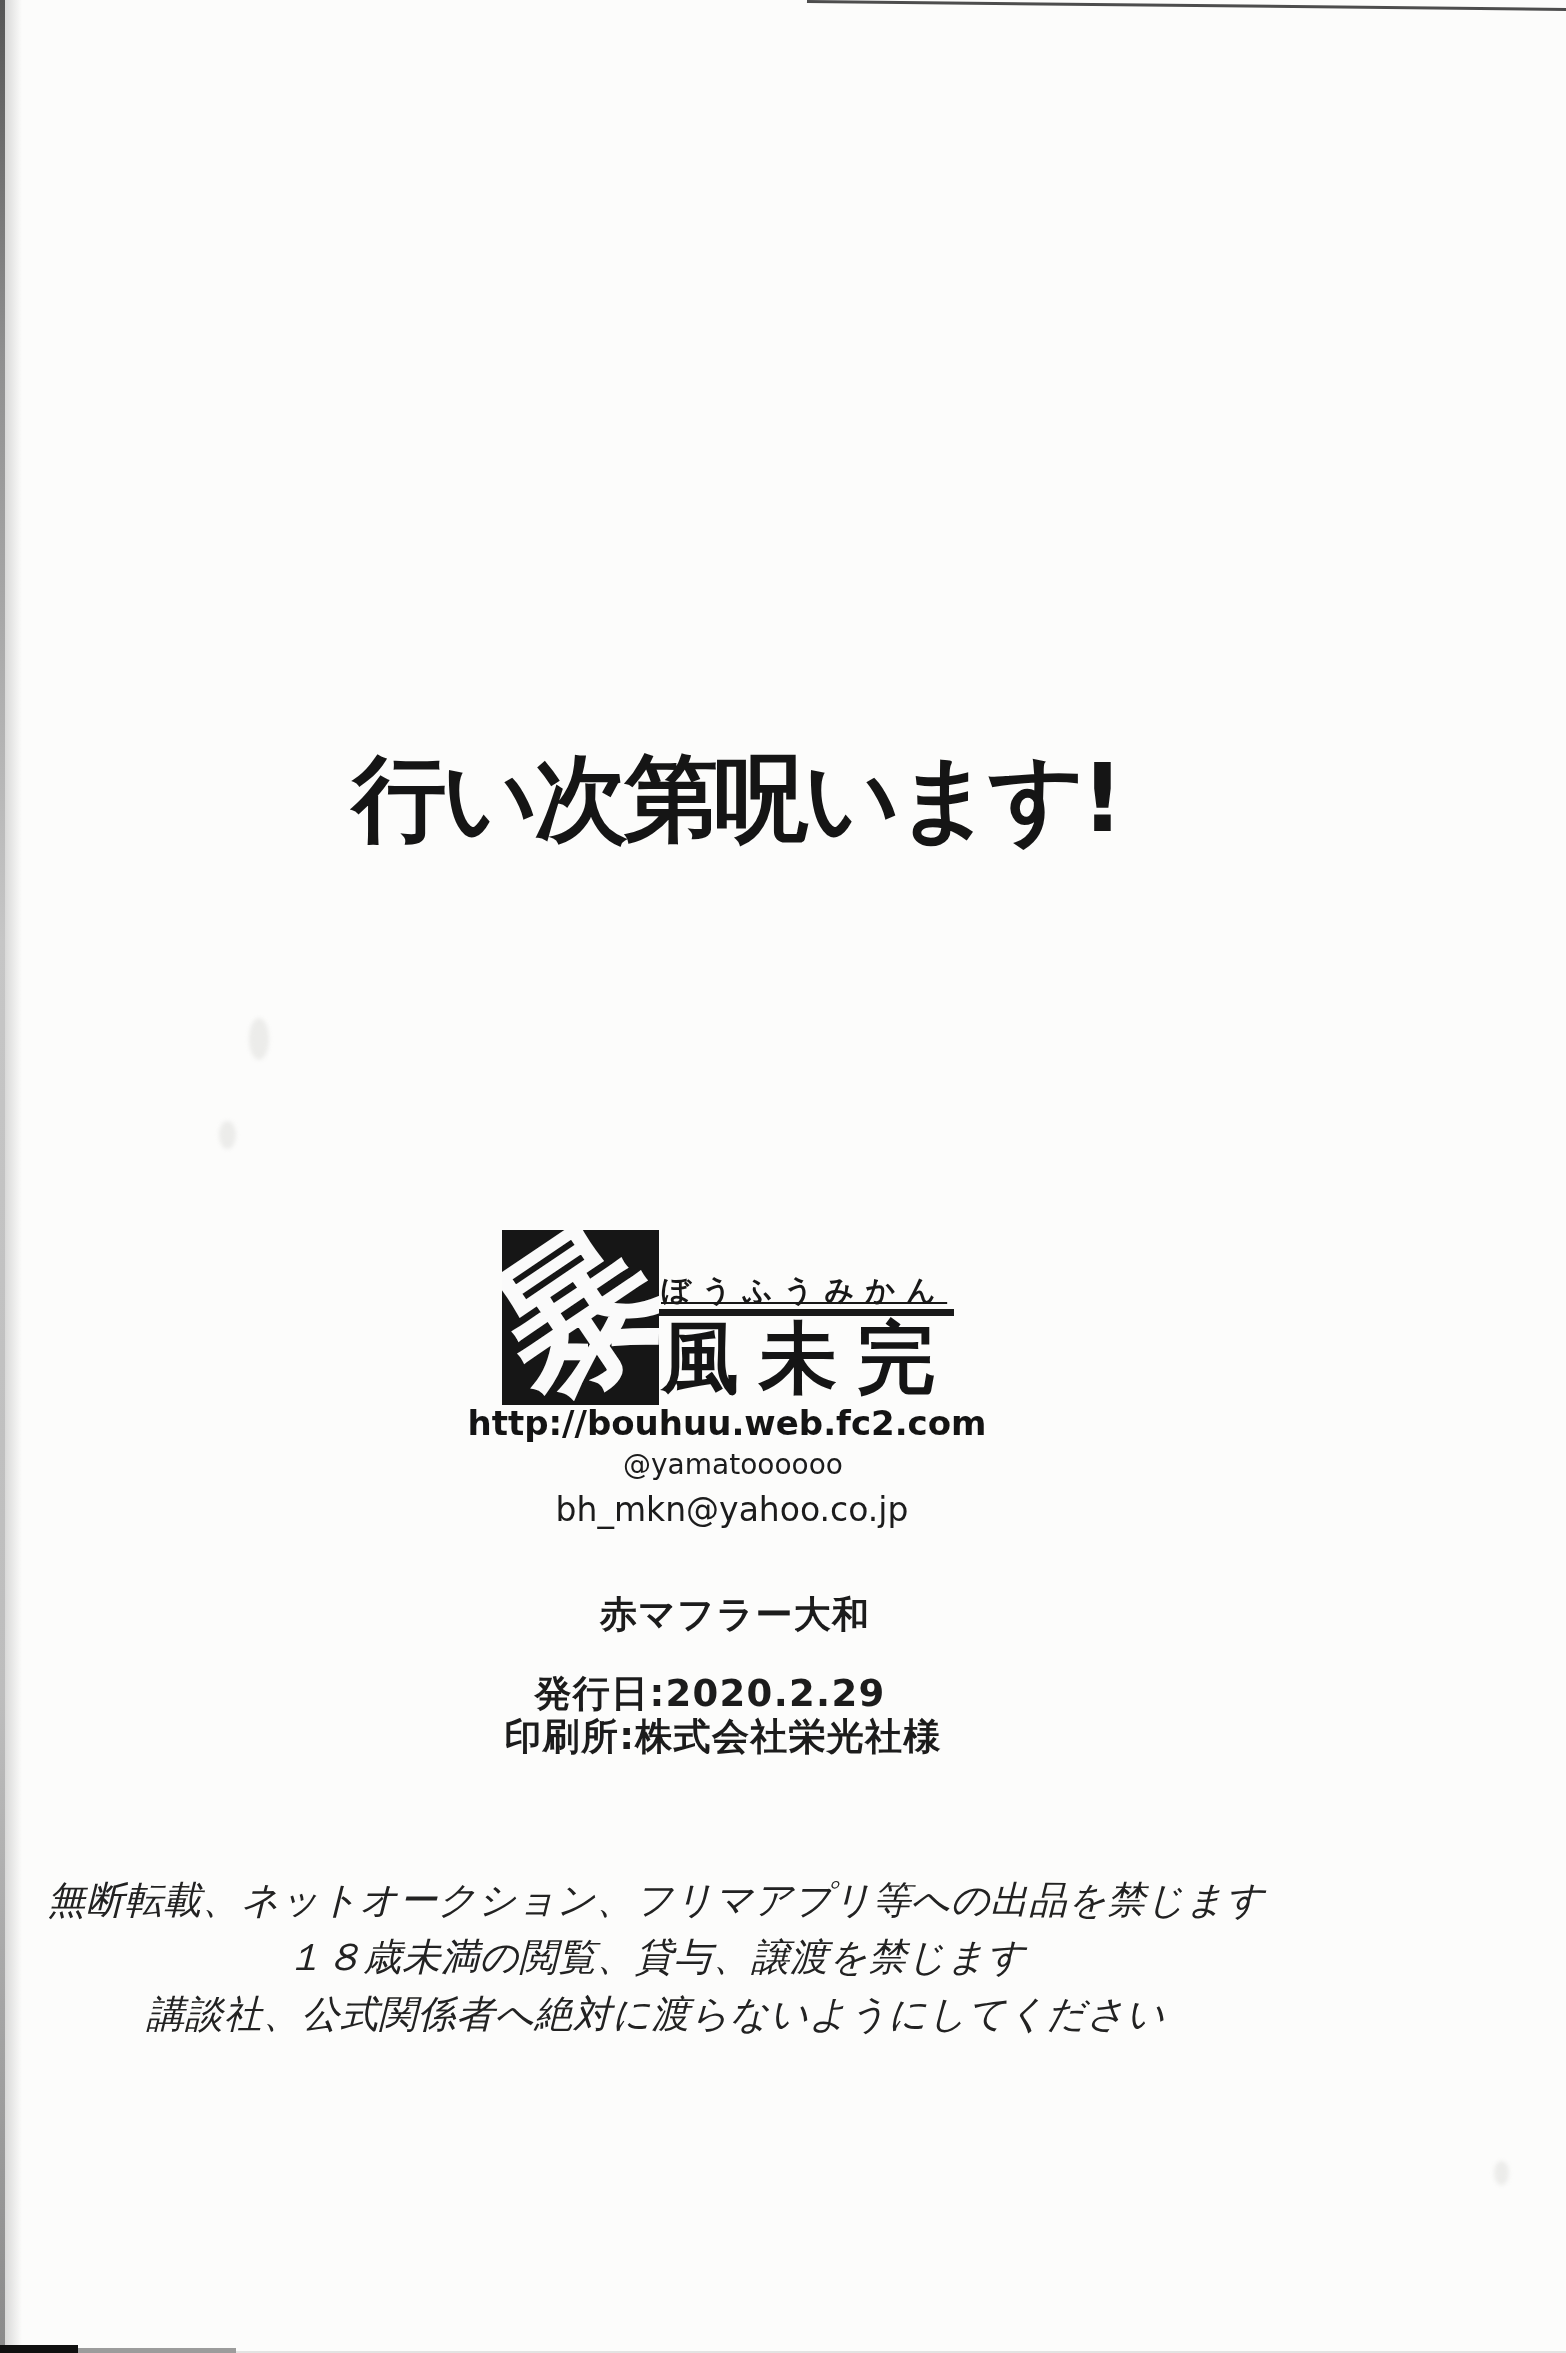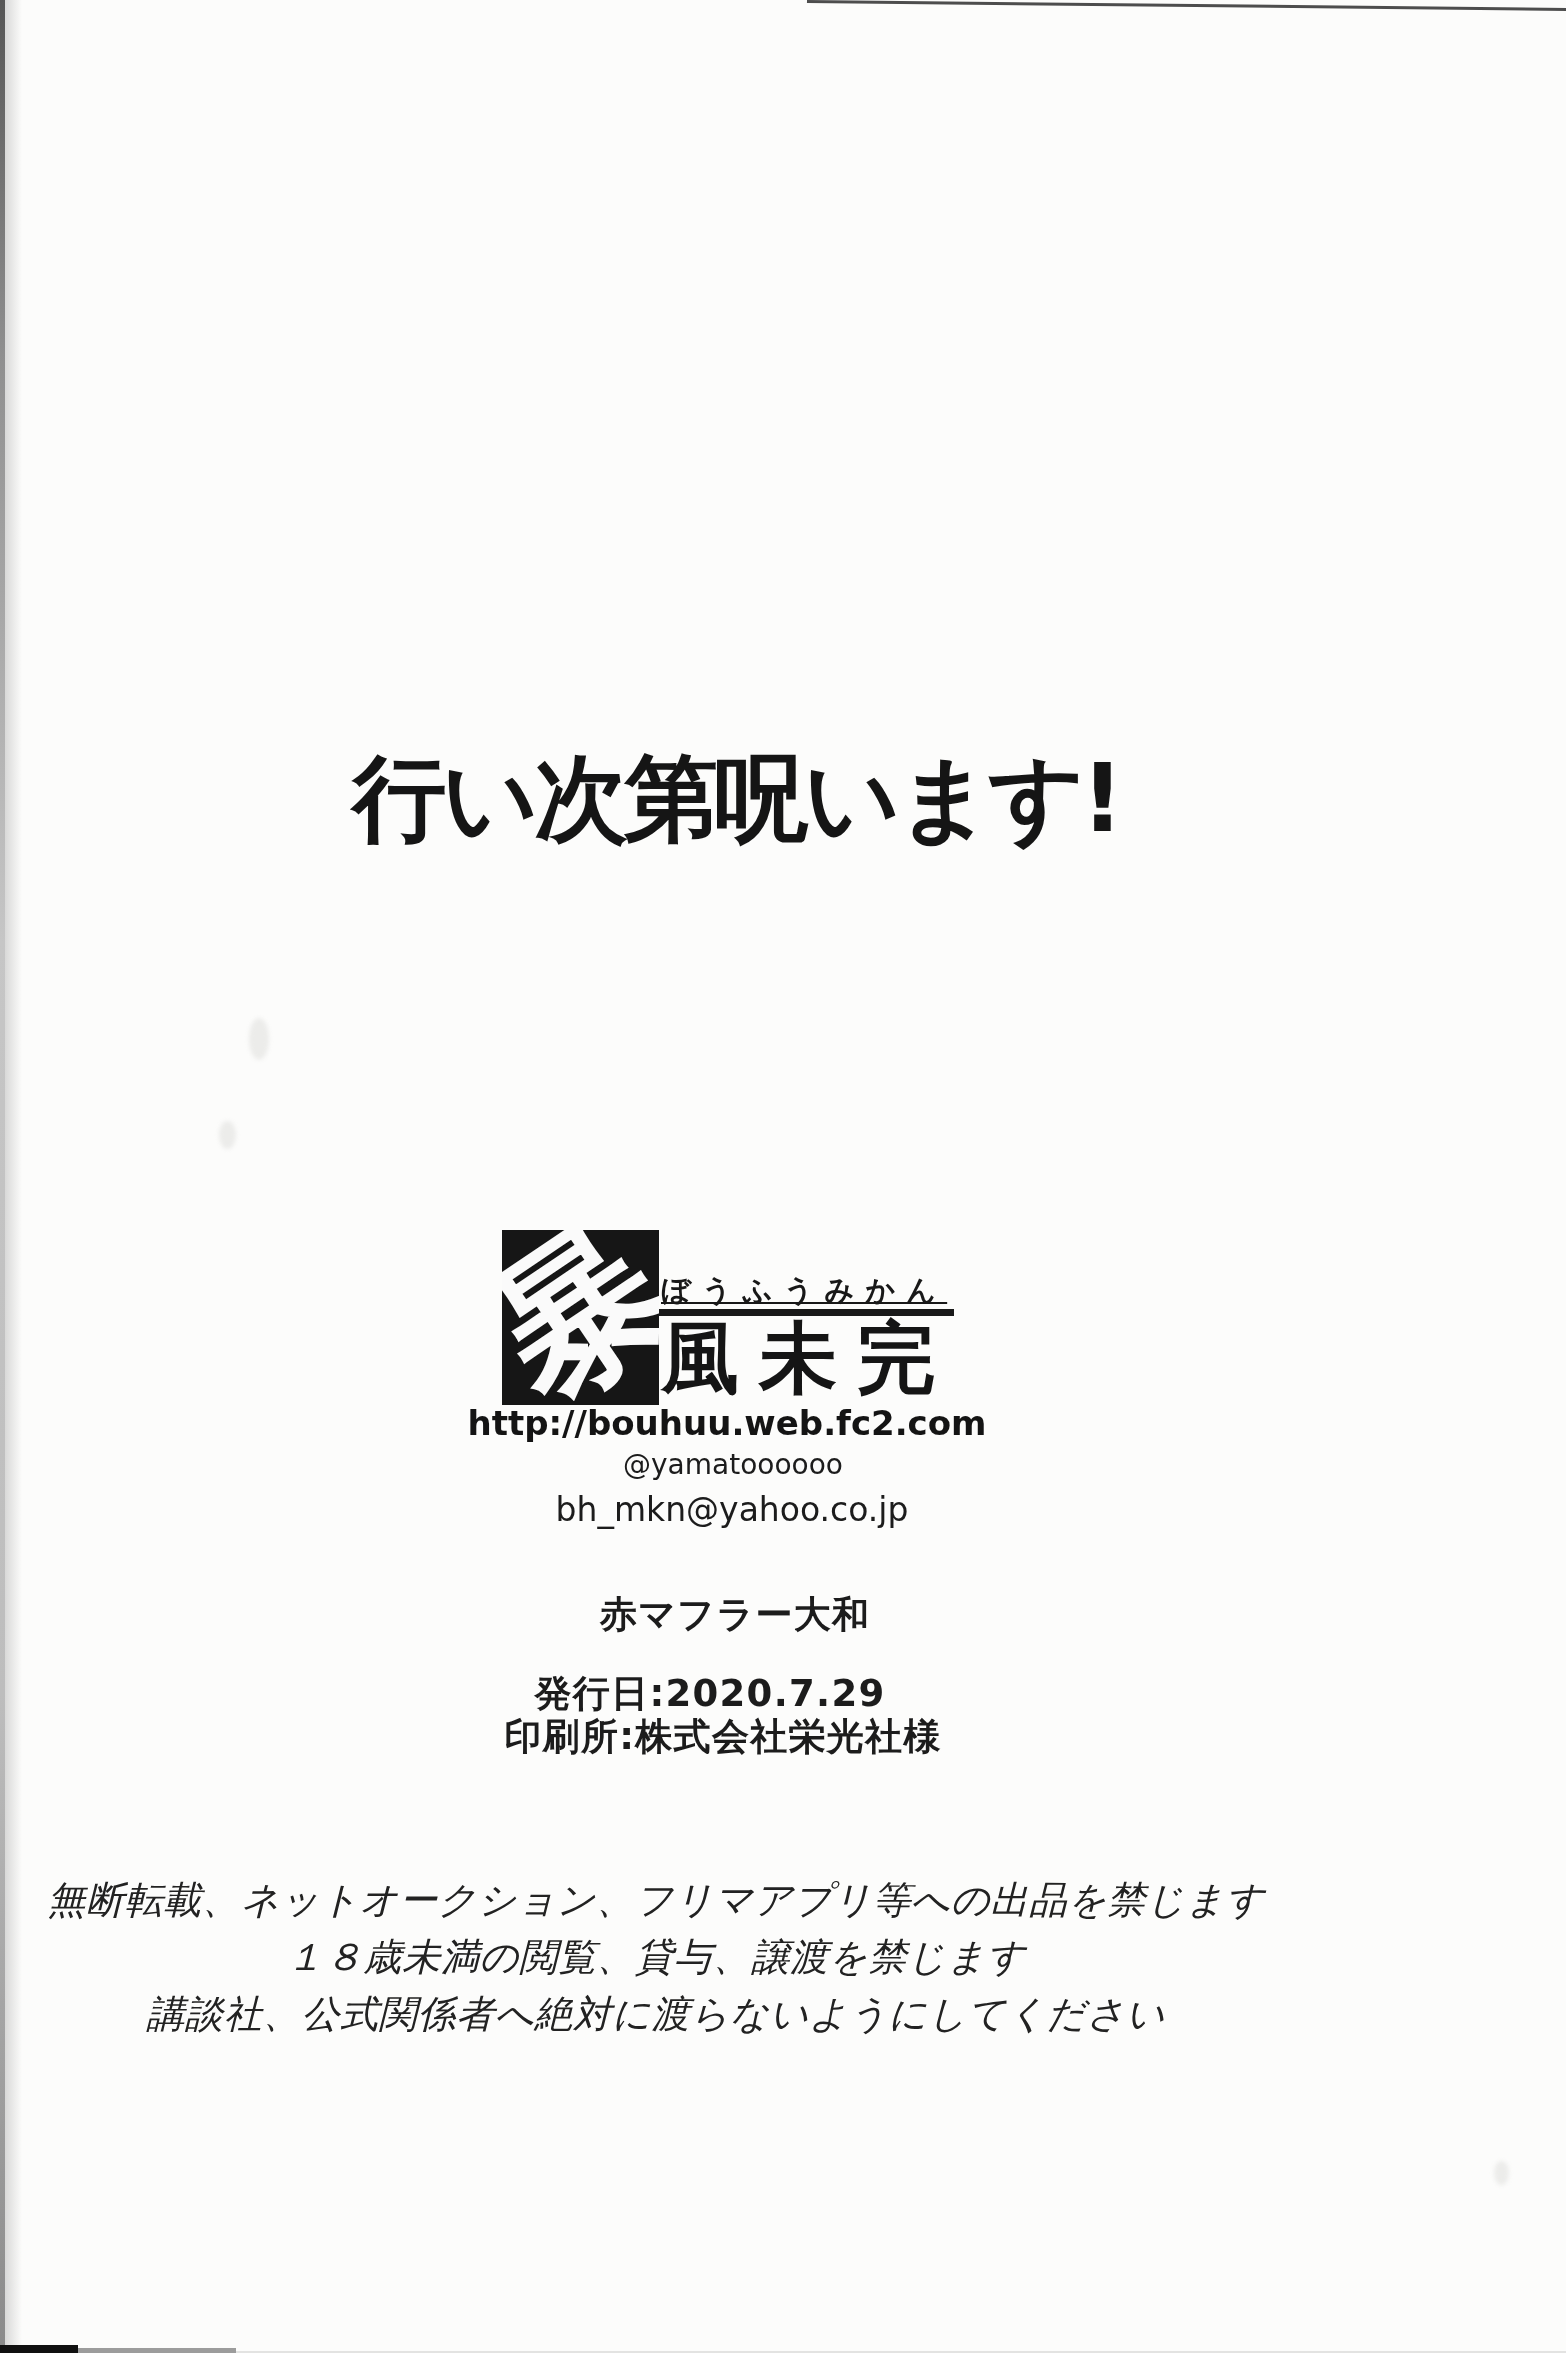--- a/index.html
+++ b/index.html
@@ -187,21 +187,21 @@
   <span class="emblem-glyph">暴</span>
 </div>
 <div class="abs logo-furigana">ぼうふうみかん</div>
 <div class="abs logo-underline"></div>
 <div class="abs logo-kanji">風未完</div>
 <div class="abs circle-url">http://bouhuu.web.fc2.com</div>
 <div class="abs circle-twitter">@yamatoooooo</div>
 <div class="abs circle-email">bh_mkn@yahoo.co.jp</div>
 
 <div class="abs book-title">赤マフラー大和</div>
-<div class="abs pub-date">発行日:2020.7.29</div>
+<div class="abs pub-date">発行日:2020.2.29</div>
 <div class="abs printer">印刷所:株式会社栄光社様</div>
 
 <div class="abs disclaimer">
   <div class="line">無断転載、ネットオークション、フリマアプリ等への出品を禁じます</div>
   <div class="line">１８歳未満の閲覧、貸与、譲渡を禁じます</div>
   <div class="line">講談社、公式関係者へ絶対に渡らないようにしてください</div>
 </div>
 
 
 </body></html>

